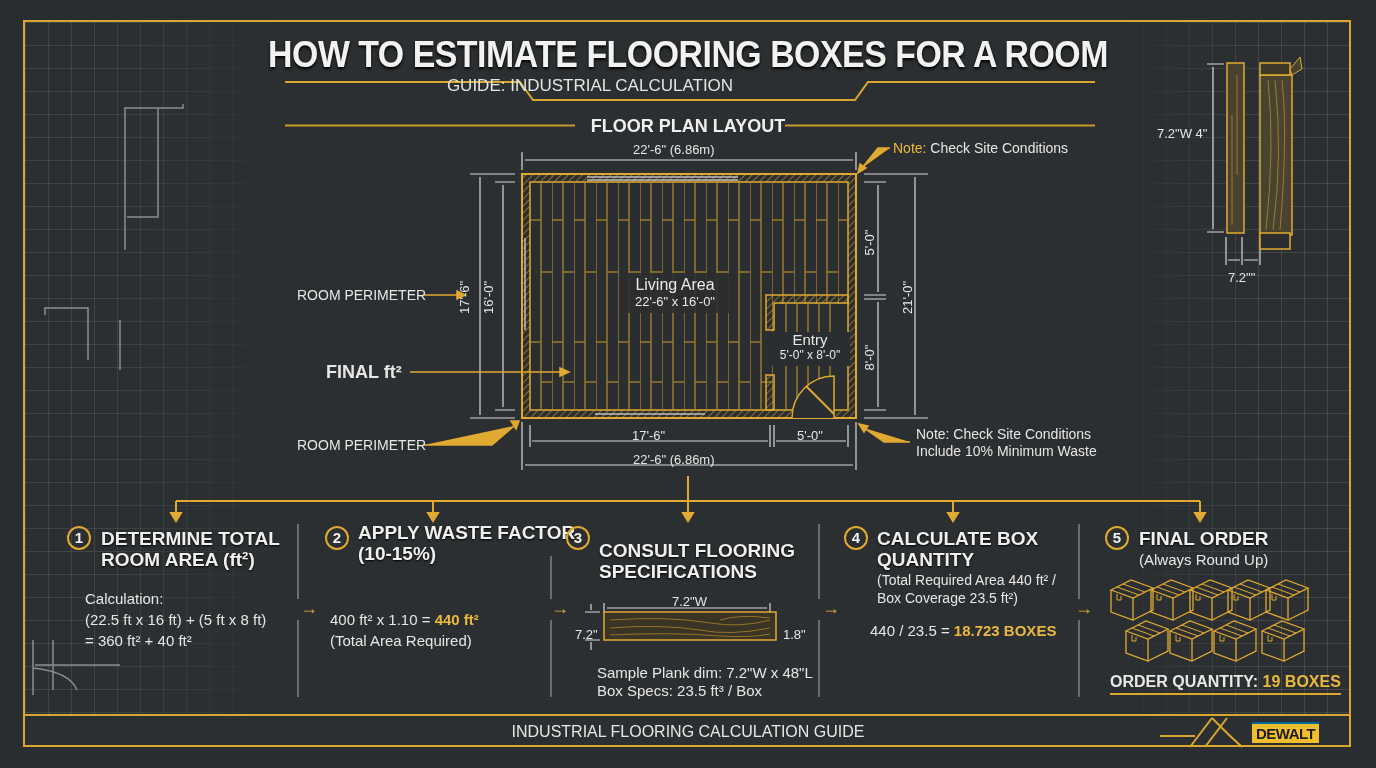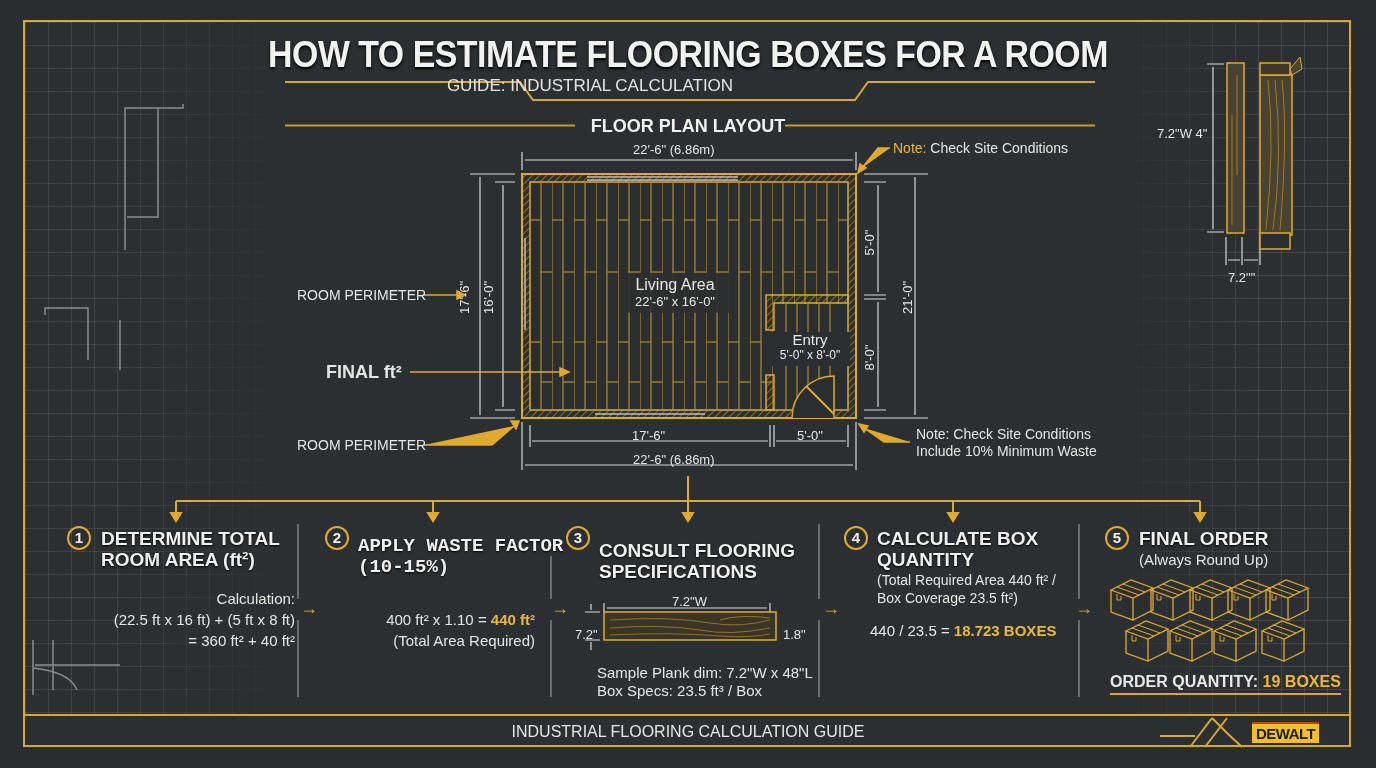--- a/index.html
+++ b/index.html
@@ -10,25 +10,25 @@
   .title{position:absolute;left:0;width:1376px;top:34px;text-align:center;font-size:36px;font-weight:bold;color:#f2f2f0;letter-spacing:-0.5px;transform:scaleX(0.94);text-shadow:0 2px 3px #000;}
   .subtitle{position:absolute;left:0;width:1180px;top:76px;text-align:center;font-size:17px;color:#e4e4e2;}
   .section{position:absolute;left:0;width:1376px;top:116px;text-align:center;font-size:18px;font-weight:bold;color:#f0f0ee;}
   .gold{color:#eab83a;}
   .goldb{color:#e9b93f;font-weight:bold;}
   .lbl{position:absolute;font-size:14px;color:#e6e6e4;white-space:nowrap;}
   .dim{position:absolute;font-size:13px;color:#e6e6e4;white-space:nowrap;}
   .vert{transform:rotate(-90deg);transform-origin:center;}
   .step-head{position:absolute;font-size:19px;font-weight:bold;color:#f0f0ee;line-height:21px;text-shadow:0 1px 2px #000;}
   .num{position:absolute;width:24px;height:24px;border:2px solid #e0aa30;border-radius:50%;box-sizing:border-box;font-size:15px;font-weight:bold;color:#f0f0ee;text-align:center;line-height:20px;}
-  .body-txt{position:absolute;font-size:15px;color:#e6e6e4;text-align:right;line-height:21px;white-space:nowrap;}
+  .body-txt{position:absolute;font-size:15px;color:#e6e6e4;text-align:left;line-height:21px;white-space:nowrap;}
   .divider{position:absolute;width:2px;background:#6a6d70;}
   .arrow-r{position:absolute;font-size:18px;color:#e2ab30;}
   .footer-txt{position:absolute;left:0;width:1376px;top:723px;text-align:center;font-size:16px;color:#e6e6e4;}
-  .dewalt{position:absolute;left:1252px;top:722px;background:#f2be2c;color:#1d1d1d;font-weight:bold;font-size:15px;padding:1px 4px;letter-spacing:-0.5px;border-top:2px solid #c2410c;}
+  .dewalt{position:absolute;left:1252px;top:722px;background:#f2be2c;color:#1d1d1d;font-weight:bold;font-size:15px;padding:1px 4px;letter-spacing:-0.5px;border-top:2px solid #0369a1;}
 </style>
 </head>
 <body>
 
 <div class="frame"></div>
 <div class="gridbg" style="left:25px;top:22px;width:260px;height:692px;opacity:0.9;-webkit-mask-image:linear-gradient(90deg,#000 30%,transparent);mask-image:linear-gradient(90deg,#000 30%,transparent);"></div>
 <div class="gridbg" style="left:1120px;top:22px;width:229px;height:692px;-webkit-mask-image:linear-gradient(270deg,#000 40%,transparent);mask-image:linear-gradient(270deg,#000 40%,transparent);"></div>
 <div class="abs" style="left:25px;top:714px;width:1324px;height:2px;background:#d9a72e;"></div>
 
 <svg class="abs" style="left:0;top:0;" width="1376" height="768">
@@ -191,21 +191,21 @@
   <div>DETERMINE TOTAL</div>
   <div>ROOM AREA (ft²)</div>
 </div>
 <div class="body-txt" style="left:85px;top:588px;width:210px;">
   <div>Calculation:</div>
   <div>(22.5 ft x 16 ft) + (5 ft x 8 ft)</div>
   <div>= 360 ft² + 40 ft²</div>
 </div>
 
 <div class="num" style="left:325px;top:526px;">2</div>
-<div class="step-head" style="left:358px;top:536px;font-family:Liberation Mono, monospace;">
+<div class="step-head" style="left:358px;top:522px;">
   <div>APPLY WASTE FACTOR</div>
   <div>(10-15%)</div>
 </div>
 <div class="body-txt" style="left:330px;top:609px;width:205px;">
   <div><span>400 ft² x 1.10 = </span><span class="goldb">440 ft²</span></div>
   <div>(Total Area Required)</div>
 </div>
 
 <div class="num" style="left:566px;top:526px;">3</div>
 <div class="step-head" style="left:599px;top:540px;">

